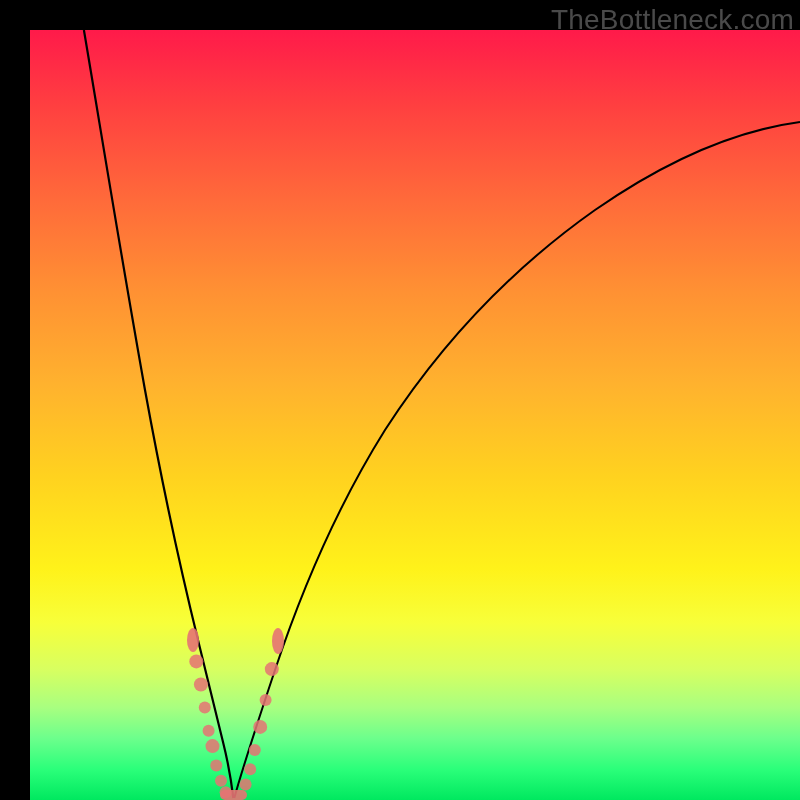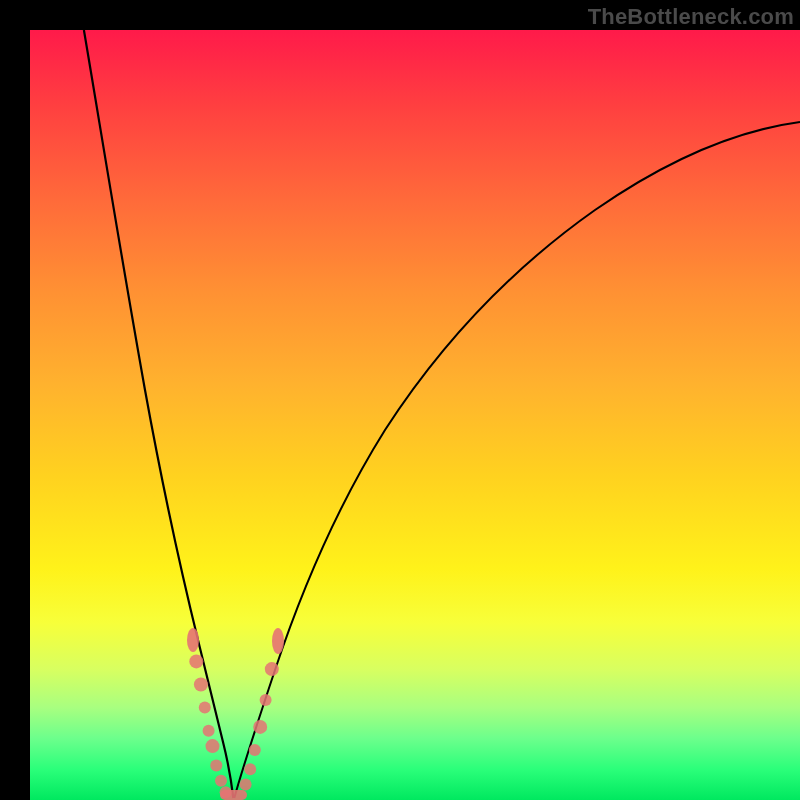--- a/index.html
+++ b/index.html
@@ -39,24 +39,24 @@
       #6cff8c 92%,
       #2bff7a 96%,
       #00e85f 100%
     );
   }
   .watermark {
     position: absolute;
     top: 4px;
     right: 6px;
     color: #4a4a4a;
-    font-size: 22px;
+    font-size: 28px;
     letter-spacing: 0.2px;
     z-index: 10;
-    font-weight: 700;
+    font-weight: 400;
   }
   svg.curves {
     position: absolute;
     left: 0;
     top: 0;
     width: 770px;
     height: 770px;
   }
   .curve {
     fill: none;

